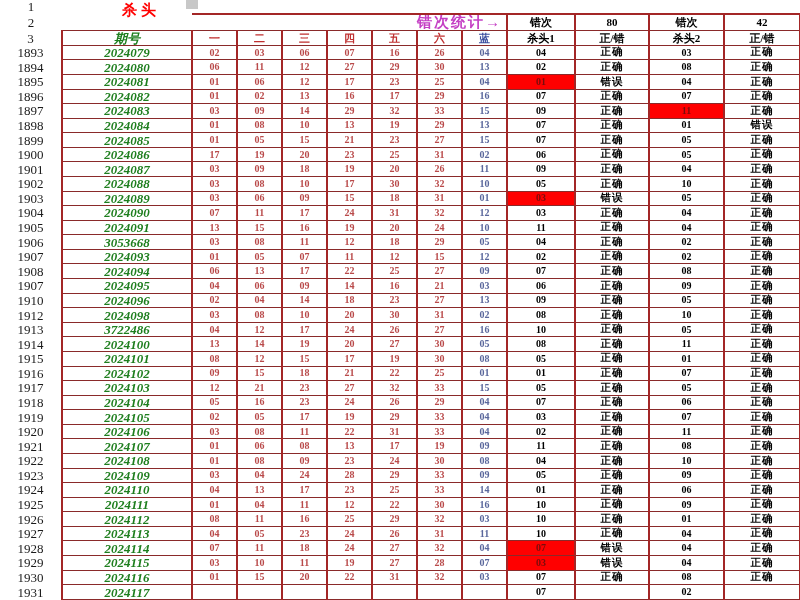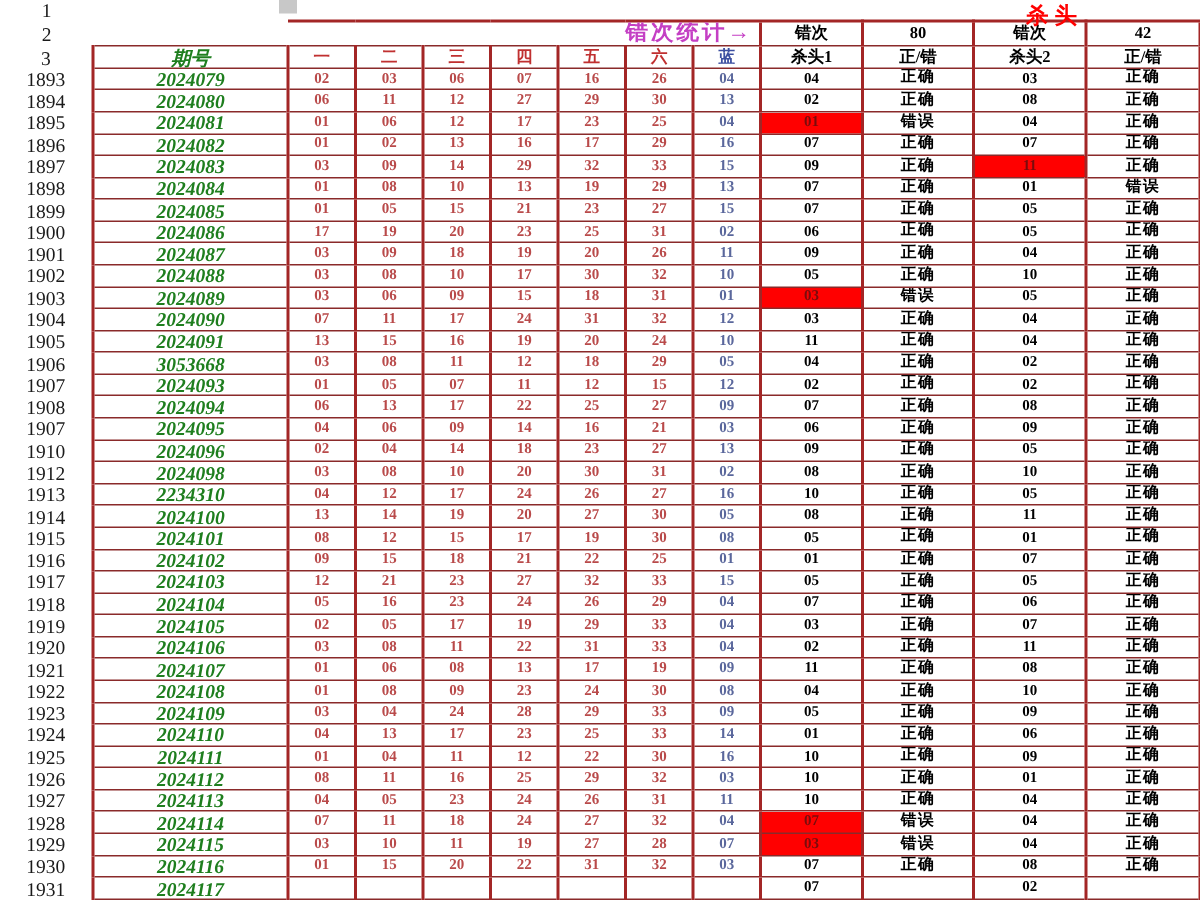--- a/index.html
+++ b/index.html
@@ -19,21 +19,21 @@
   td.sha{color:#000;font-weight:700;}
   td.res{color:#000;font-weight:700;font-size:10.5px;letter-spacing:1px;}
   td.hl{background:#ff0000;color:#7a0c0c;}
   td.hdr{color:#c03030;font-weight:700;font-size:11px;}
   td.hdrblue{color:#3c4fa0;font-weight:700;font-size:11px;}
   td.hdrblk{color:#000;font-weight:700;font-size:11px;}
   td.noline{border:none;}
   td.underline-red{border-bottom:2px solid #a32626;}
   .statslabel{display:block;text-align:right;padding-right:4px;
       color:#c43fc4;font-weight:700;font-size:15px;letter-spacing:2px;}
-  .title{position:absolute;top:1px;left:122px;width:600px;text-align:right;
+  .title{position:absolute;top:1px;left:122px;width:600px;text-align:left;
       color:#ff0000;font-weight:700;font-size:15px;letter-spacing:4px;z-index:5;}
   .artifact{position:absolute;left:186px;top:0;width:12px;height:9px;
       background:#c8c8c8;z-index:4;}
 </style>
 </head>
 <body>
 
 <div class="sheet">
   <div class="artifact"></div>
   <div class="title">杀头</div>
@@ -368,21 +368,21 @@
           <td class="b ball">30</td>
           <td class="b ball">31</td>
           <td class="b blue">02</td>
           <td class="b sha">08</td>
           <td class="b res">正确</td>
           <td class="b sha">10</td>
           <td class="b res">正确</td>
         </tr>
         <tr>
           <td class="gut">1913</td>
-          <td class="b period">2234310</td>
+          <td class="b period">3722486</td>
           <td class="b ball">04</td>
           <td class="b ball">12</td>
           <td class="b ball">17</td>
           <td class="b ball">24</td>
           <td class="b ball">26</td>
           <td class="b ball">27</td>
           <td class="b blue">16</td>
           <td class="b sha">10</td>
           <td class="b res">正确</td>
           <td class="b sha">05</td>

